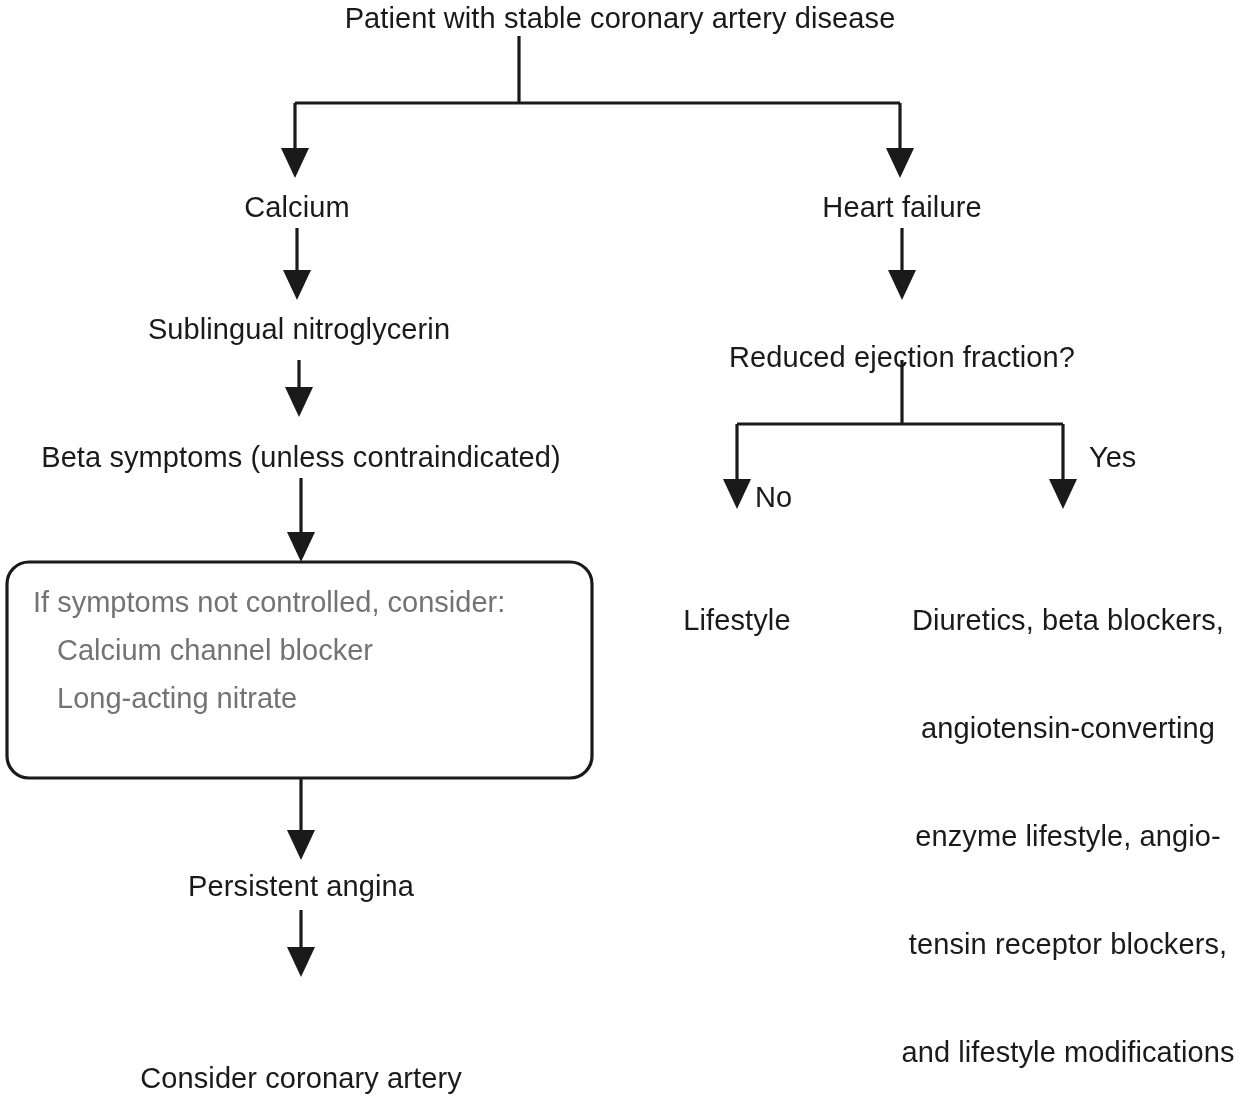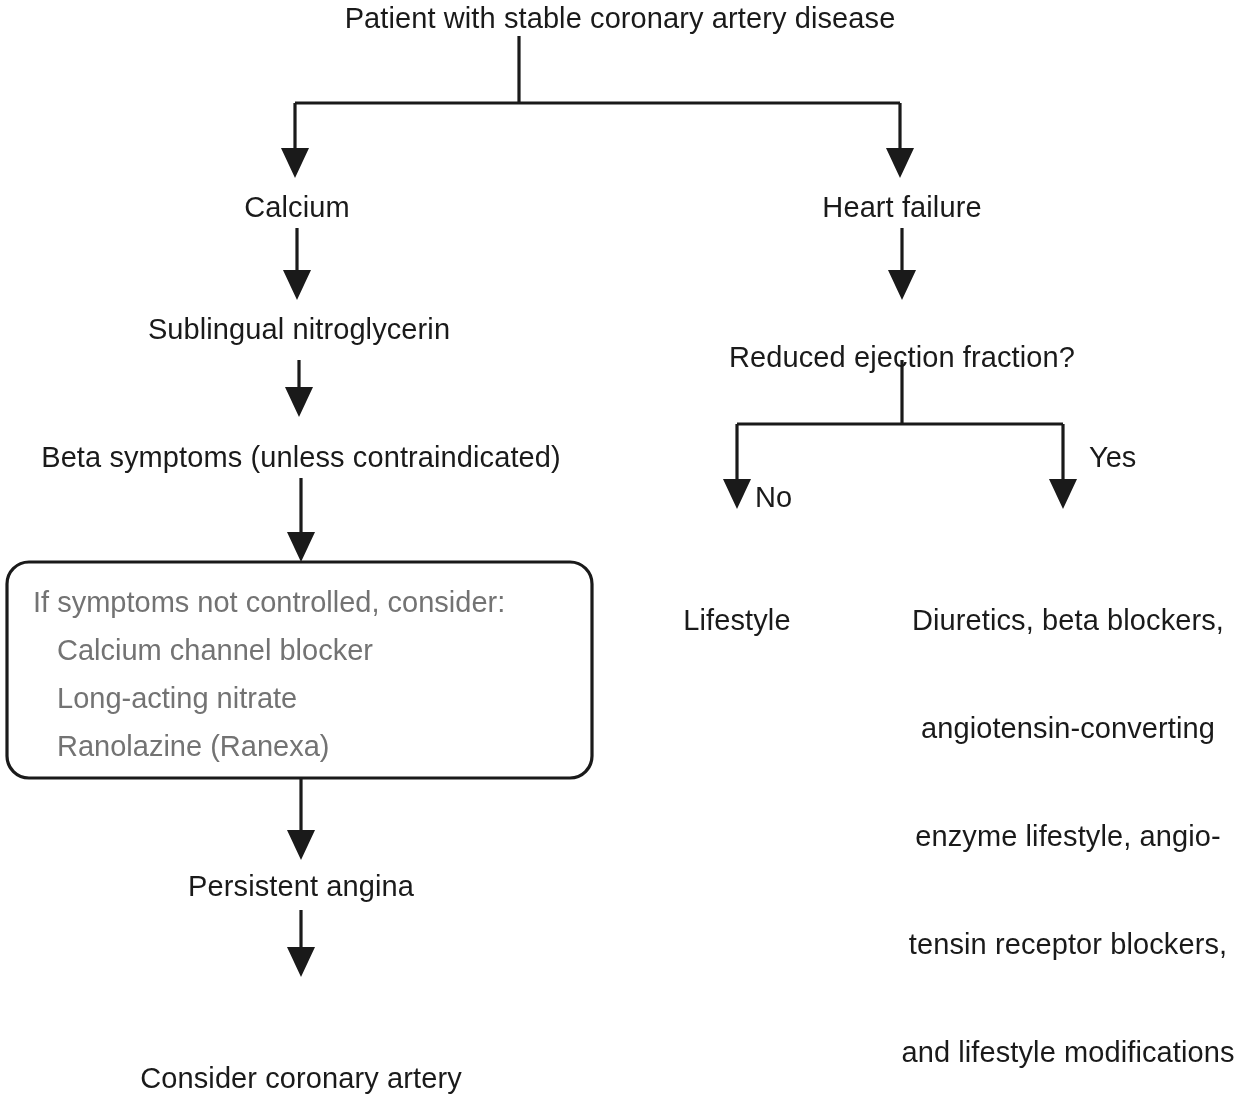--- a/index.html
+++ b/index.html
@@ -132,21 +132,20 @@
   <div class="node-text centered" style="left:297px; top:189px;">Calcium</div>
 
   <div class="node-text centered" style="left:299px; top:311px;">Sublingual nitroglycerin</div>
 
   <div class="node-text centered" style="left:301px; top:439px;">Beta symptoms (unless contraindicated)</div>
 
   <div class="box-list" style="left:33px; top:578px; width:540px;">
     <div class="list-header">If symptoms not controlled, consider:</div>
     <div class="list-item">Calcium channel blocker</div>
     <div class="list-item">Long-acting nitrate</div>
-    <div class="list-item">Ranolazine (Ranexa)</div>
   </div>
 
   <div class="node-text centered" style="left:301px; top:868px;">Persistent angina</div>
 
   <div class="node-text centered" style="left:301px; top:988px;">
     <div>Consider coronary artery</div>
     
     
   </div>
 

